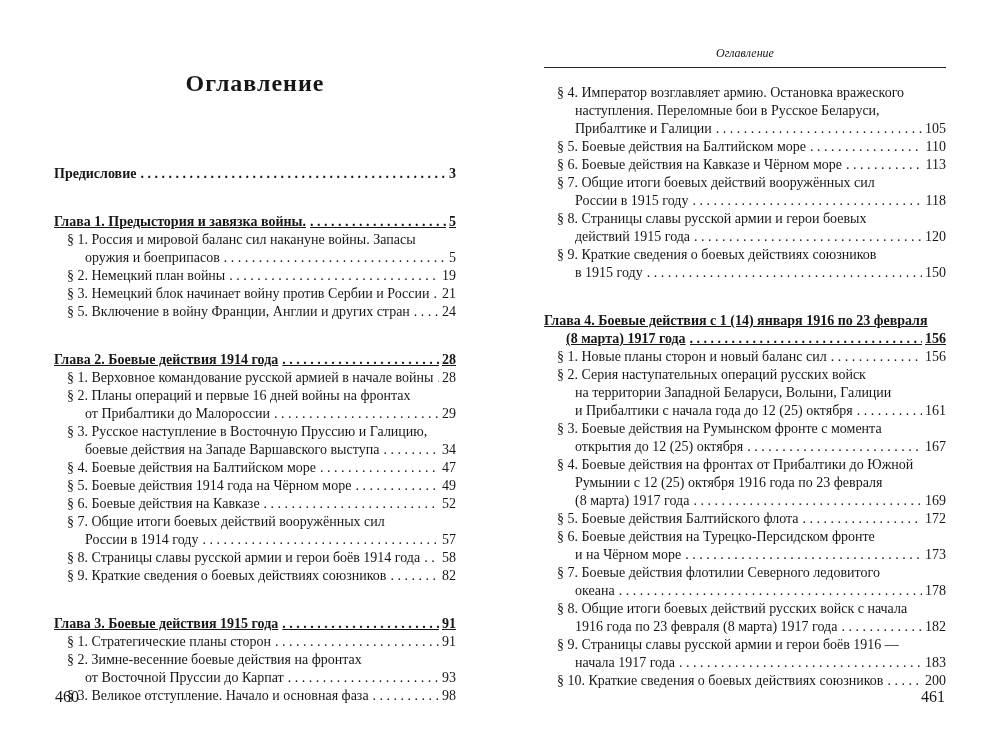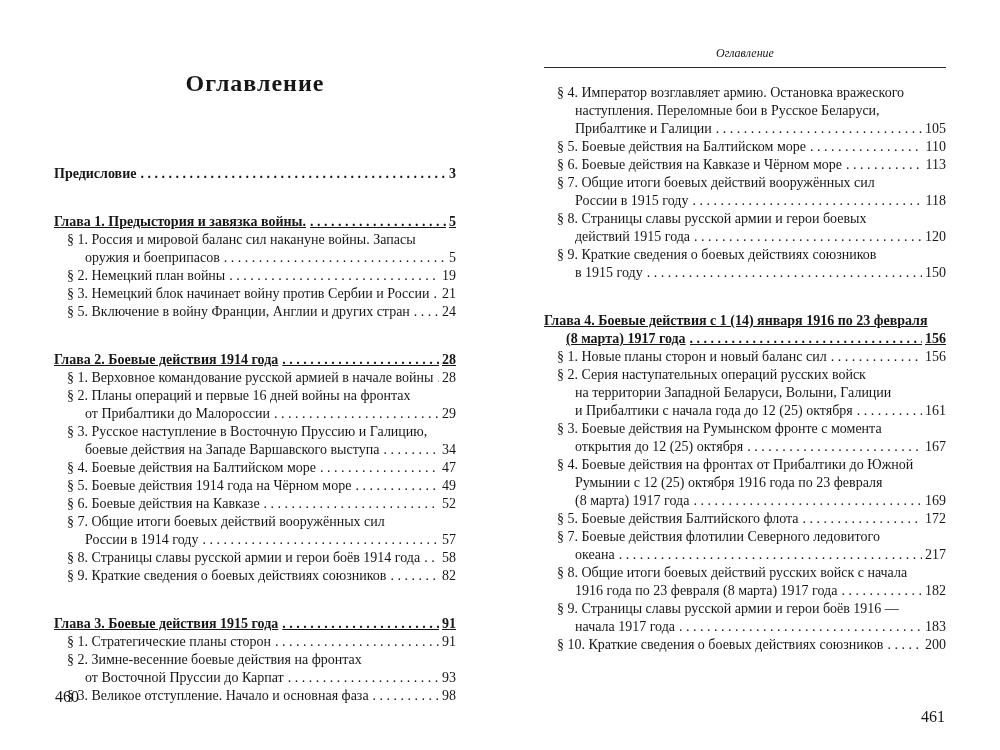--- a/index.html
+++ b/index.html
@@ -75,21 +75,21 @@
   }
 
   .pagenum { flex: 0 0 auto; }
 
   .folio {
     position: absolute;
     top: 688px;
     font-size: 16px;
   }
   .folio-left  { left: 1px; }
-  .folio-right { right: 1px; text-align: right; margin-top: 20px; }
+  .folio-right { right: 1px; text-align: right; }
 </style>
 </head>
 <body>
 
 <div class="spread">
 
   <div class="page page-left">
     <h1 class="toc-title">Оглавление</h1>
     <div class="entries" id="left-entries">
         <div class="toc-entry preface">
@@ -368,26 +368,36 @@
         </div>
         <div class="toc-entry section">
           <div class="toc-line">
             <span class="toc-text">§ 5. Боевые действия Балтийского флота</span>
             <span class="leader"></span>
             <span class="pagenum">172</span>
           </div>
         </div>
         <div class="toc-entry section">
           <div class="toc-line">
+            <span class="toc-text">§ 6. Боевые действия на Турецко-Персидском фронте</span>
+          </div>
+          <div class="toc-line cont">
+            <span class="toc-text">и на Чёрном море</span>
+            <span class="leader"></span>
+            <span class="pagenum">173</span>
+          </div>
+        </div>
+        <div class="toc-entry section">
+          <div class="toc-line">
             <span class="toc-text">§ 7. Боевые действия флотилии Северного ледовитого</span>
           </div>
           <div class="toc-line cont">
             <span class="toc-text">океана</span>
             <span class="leader"></span>
-            <span class="pagenum">217</span>
+            <span class="pagenum">178</span>
           </div>
         </div>
         <div class="toc-entry section">
           <div class="toc-line">
             <span class="toc-text">§ 8. Общие итоги боевых действий русских войск с начала</span>
           </div>
           <div class="toc-line cont">
             <span class="toc-text">1916 года по 23 февраля (8 марта) 1917 года</span>
             <span class="leader"></span>
             <span class="pagenum">182</span>

